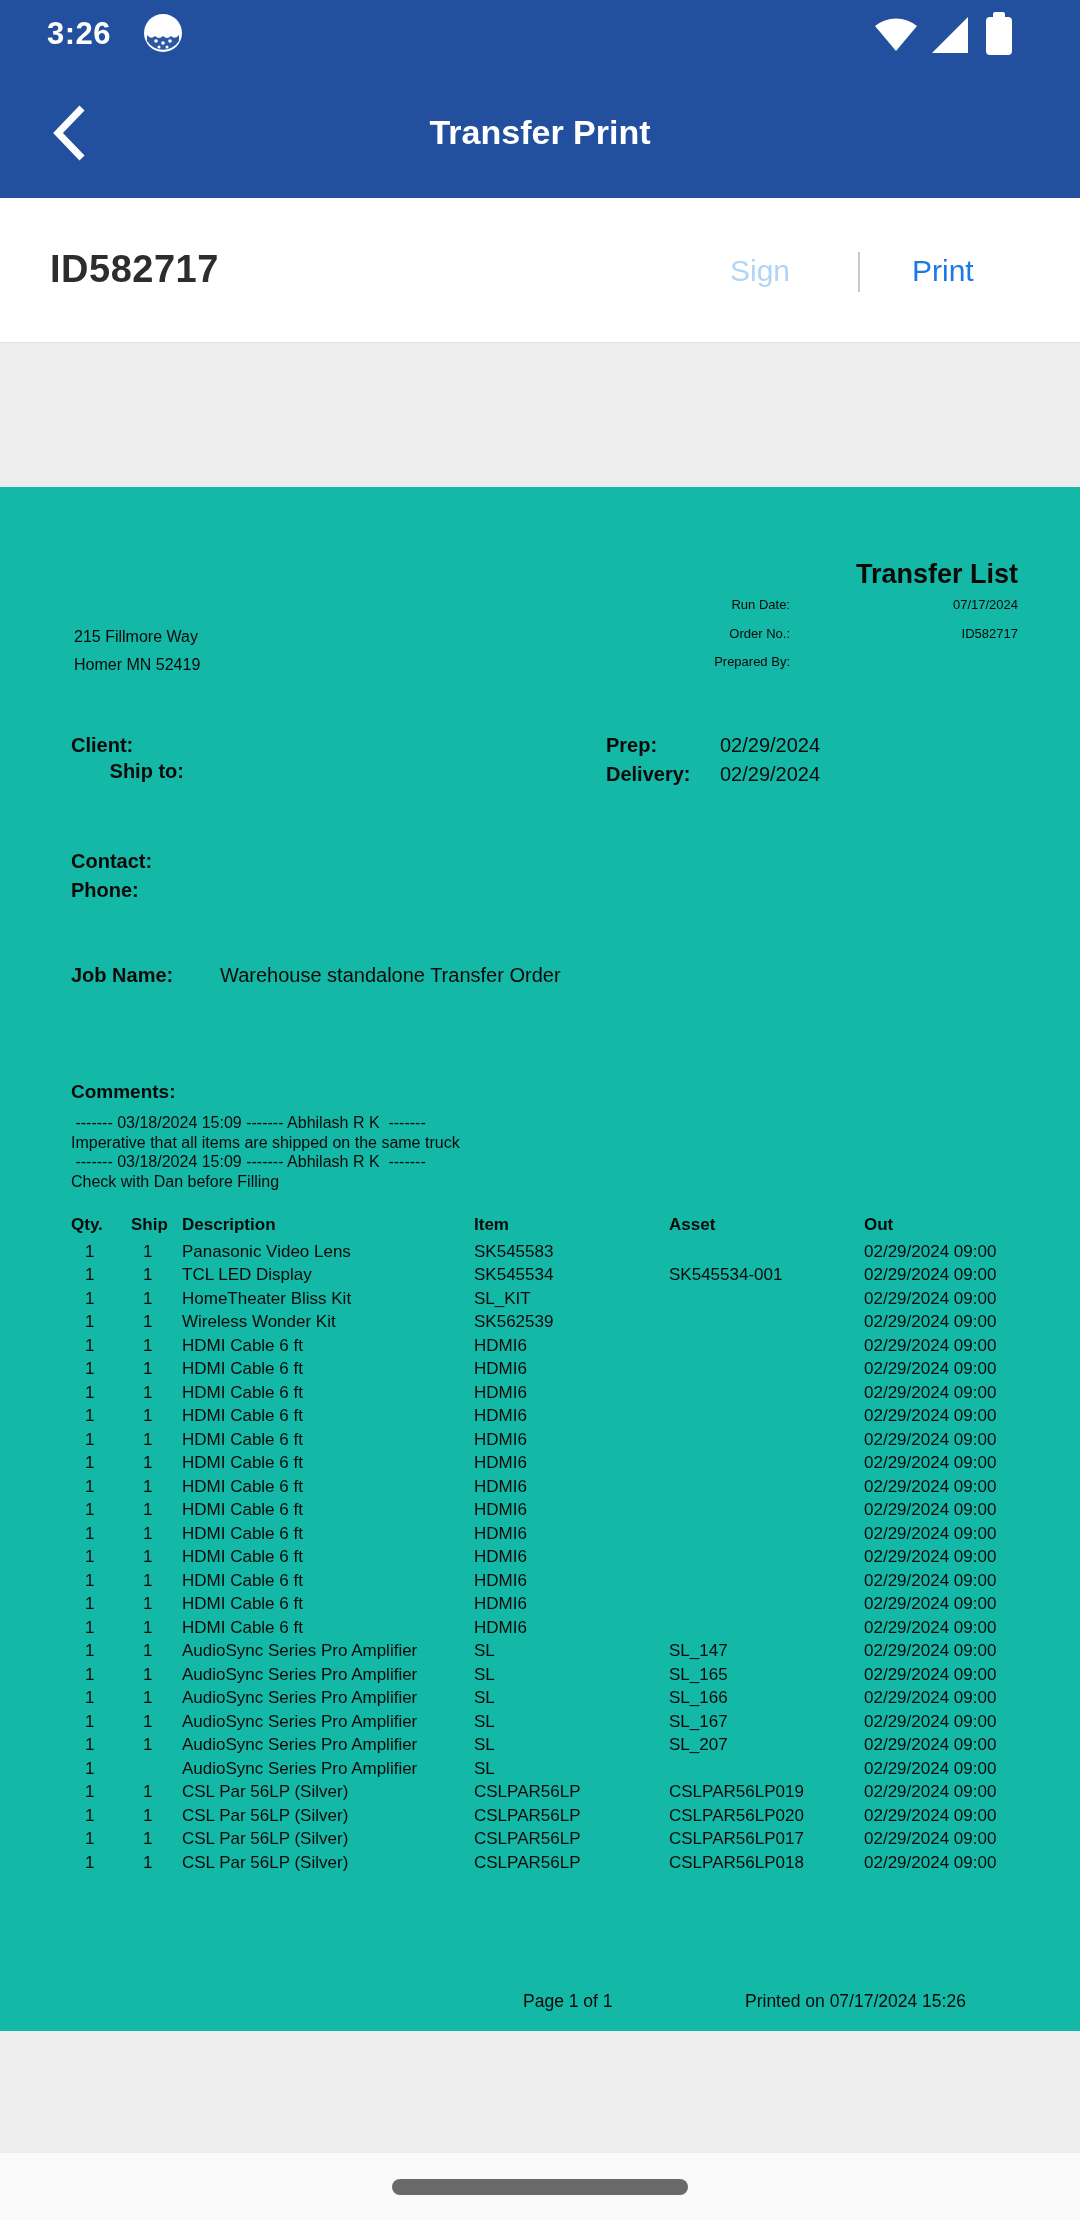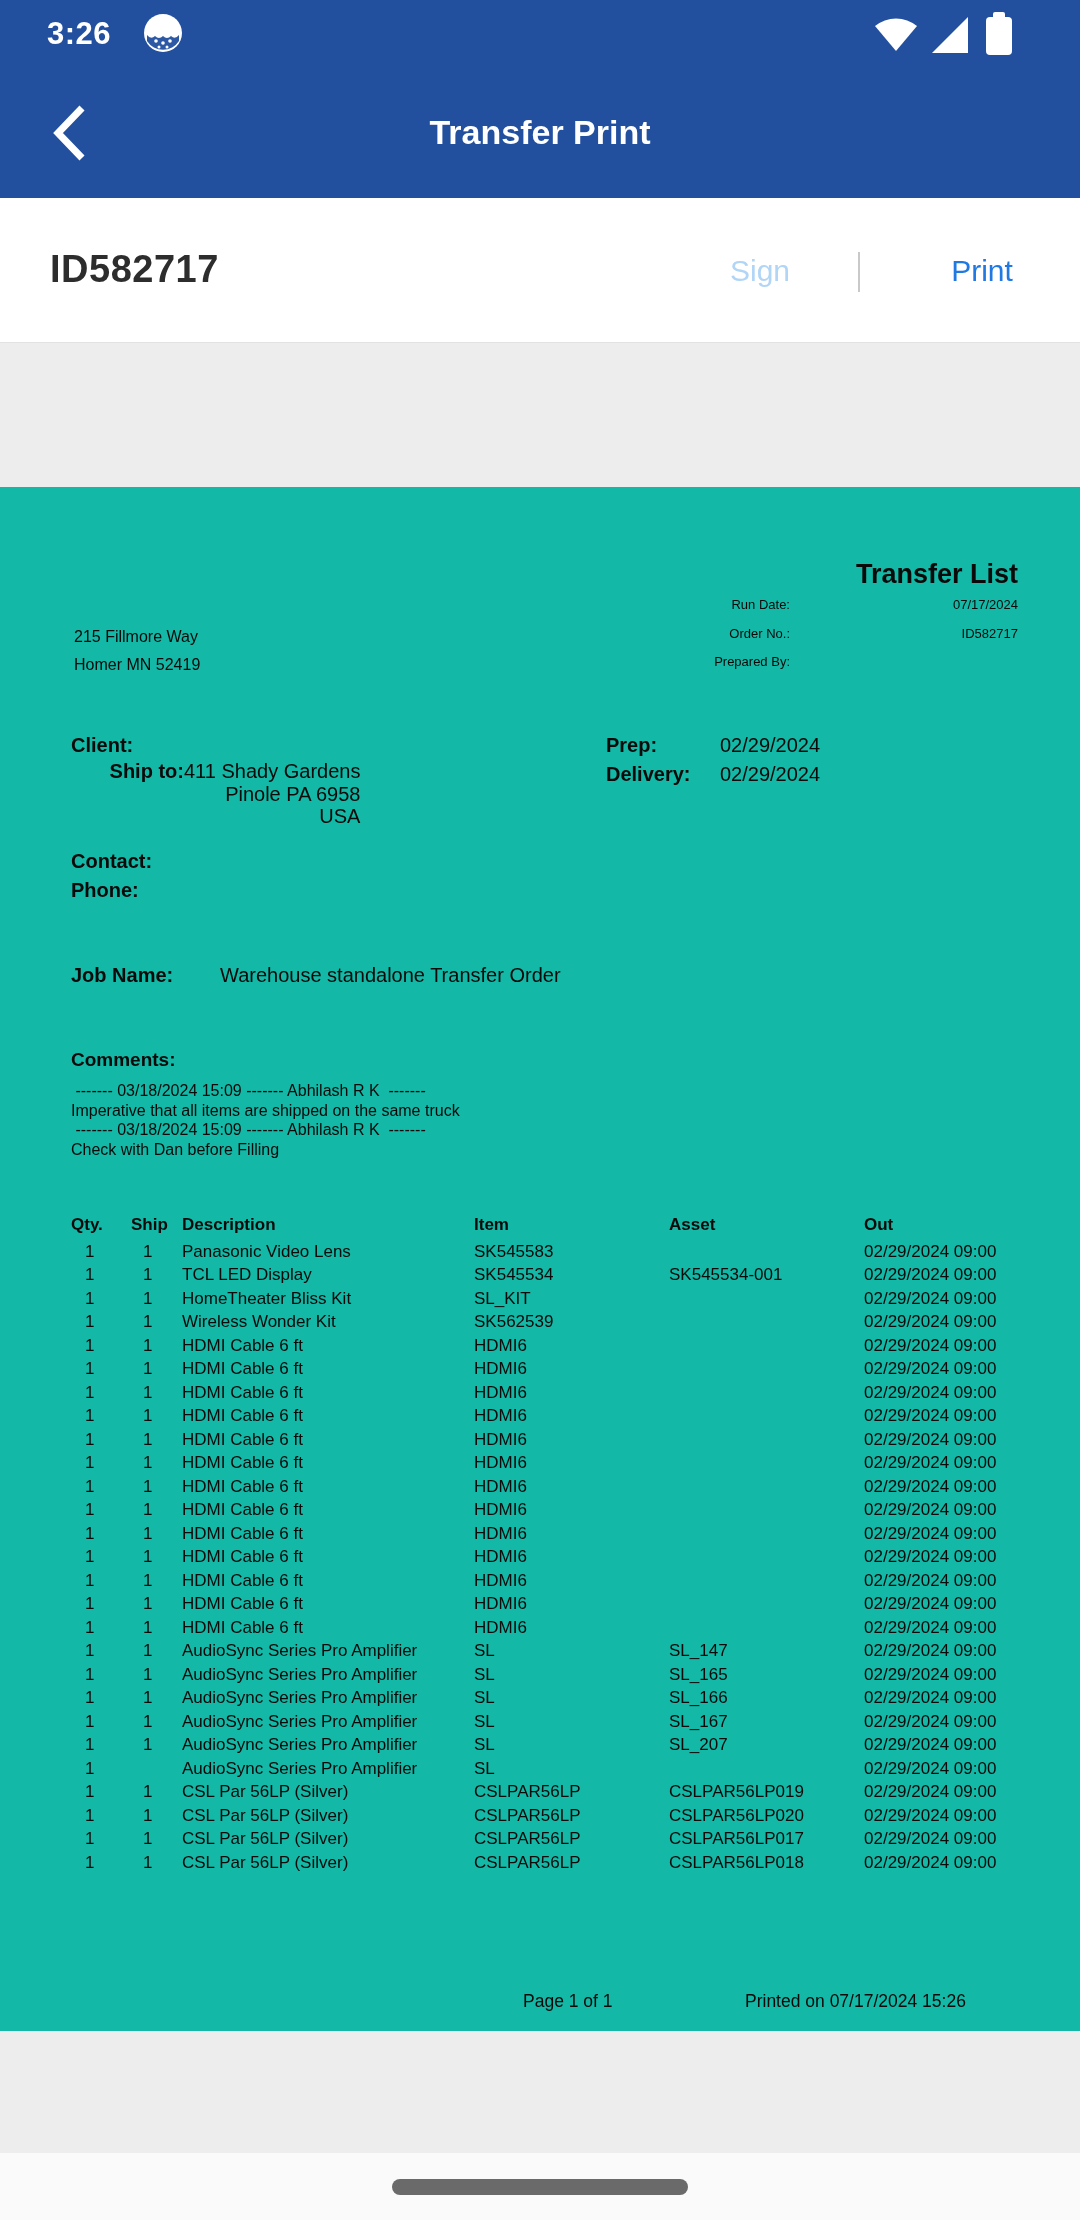--- a/index.html
+++ b/index.html
@@ -16,21 +16,21 @@
   .batt-nub{position:absolute;top:0;left:7px;width:12px;height:6px;background:#fff;border-radius:2px 2px 0 0;}
   .batt-body{position:absolute;top:5px;left:0;width:26px;height:38px;background:#fff;border-radius:4px;}
   .back-btn{position:absolute;left:44px;top:100px;width:56px;height:66px;cursor:pointer;}
   .nav-title{position:absolute;left:0;top:113px;width:100%;text-align:center;font-size:34px;font-weight:700;}
 
   
   .id-bar{position:absolute;top:198px;left:0;width:100%;height:144px;background:#ffffff;}
   .order-id{position:absolute;left:50px;top:50px;font-size:38px;font-weight:700;color:#2d2d2d;letter-spacing:0.5px;}
   .sign-btn{position:absolute;left:700px;top:56px;width:120px;text-align:center;font-size:30px;color:#b0d5f6;cursor:default;}
   .action-divider{position:absolute;left:858px;top:54px;width:2px;height:40px;background:#c9c9c9;}
-  .print-btn{position:absolute;left:912px;top:56px;width:140px;text-align:center;font-size:30px;color:#2079e2;cursor:pointer;}
+  .print-btn{position:absolute;left:912px;top:56px;width:140px;text-align:left;font-size:30px;color:#2079e2;cursor:pointer;}
 
   
   .gap-top{position:absolute;top:342px;left:0;width:100%;height:145px;background:#ededed;border-top:1px solid #e2e2e2;}
   .gap-bottom{position:absolute;top:2031px;left:0;width:100%;height:122px;background:#ededed;}
   .bottom-bar{position:absolute;top:2153px;left:0;width:100%;height:67px;background:#fafafa;}
   .home-pill{position:absolute;top:2179px;left:392px;width:296px;height:16px;border-radius:8px;background:#6a6a6a;cursor:pointer;}
 
   
   .doc{position:absolute;top:487px;left:0;width:100%;height:1950px;background:#14b8a6;color:#0a0a0a;}
   .doc-meta{position:absolute;top:70px;right:62px;width:500px;text-align:right;}
@@ -49,21 +49,21 @@
   .block-right{position:absolute;left:606px;top:244px;font-size:20px;}
   .pair{display:flex;line-height:29px;}
   .pair .lbl{width:114px;font-weight:700;}
 
   .block-contact{position:absolute;left:71px;top:360px;font-size:20px;line-height:29px;}
   .block-return{position:absolute;left:606px;top:360px;font-size:20px;}
 
   .jobname{position:absolute;left:71px;top:477px;font-size:20px;display:flex;}
   .jobname .lbl{width:149px;font-weight:700;}
 
-  .comments{position:absolute;left:71px;top:562px;}
+  .comments{position:absolute;left:71px;top:594px;}
   .comments .lbl{font-size:19px;font-weight:700;margin-bottom:10px;}
   .cline{font-size:16px;line-height:19.5px;white-space:pre-wrap;}
 
   .items-table{position:absolute;left:0;top:726px;width:1080px;}
   .thead,.trow{display:grid;grid-template-columns:60px 51px 292px 195px 195px 170px;padding-left:71px;height:23.5px;font-size:17px;line-height:23.5px;white-space:nowrap;}
   .thead{font-weight:700;margin-bottom:3px;}
   .trow .c0{padding-left:14px;}
   .trow .c1{padding-left:12px;}
 
   .page-num{position:absolute;left:523px;top:1504px;font-size:17.5px;}
@@ -139,25 +139,20 @@
     <div class="company">
         <div class="addr-line">215 Fillmore Way</div>
         <div class="addr-line">Homer MN 52419</div>
       </div>
 
     <div class="block-left">
       <div class="client-row"><span class="b">Client:</span>
         <span></span></div>
       <div class="shipto">
         <div class="lbl">Ship to:</div>
-        <div class="ship-lines">
-            <div class="ship-line">411 Shady Gardens</div>
-            <div class="ship-line">Pinole PA 6958</div>
-            <div class="ship-line">USA</div>
-          </div>
       </div>
     </div>
 
     <div class="block-right">
       <div class="pair">
           <span class="lbl">Prep:</span>
         <span>02/29/2024</span>
         </div>
       <div class="pair">
           <span class="lbl">Delivery:</span>

